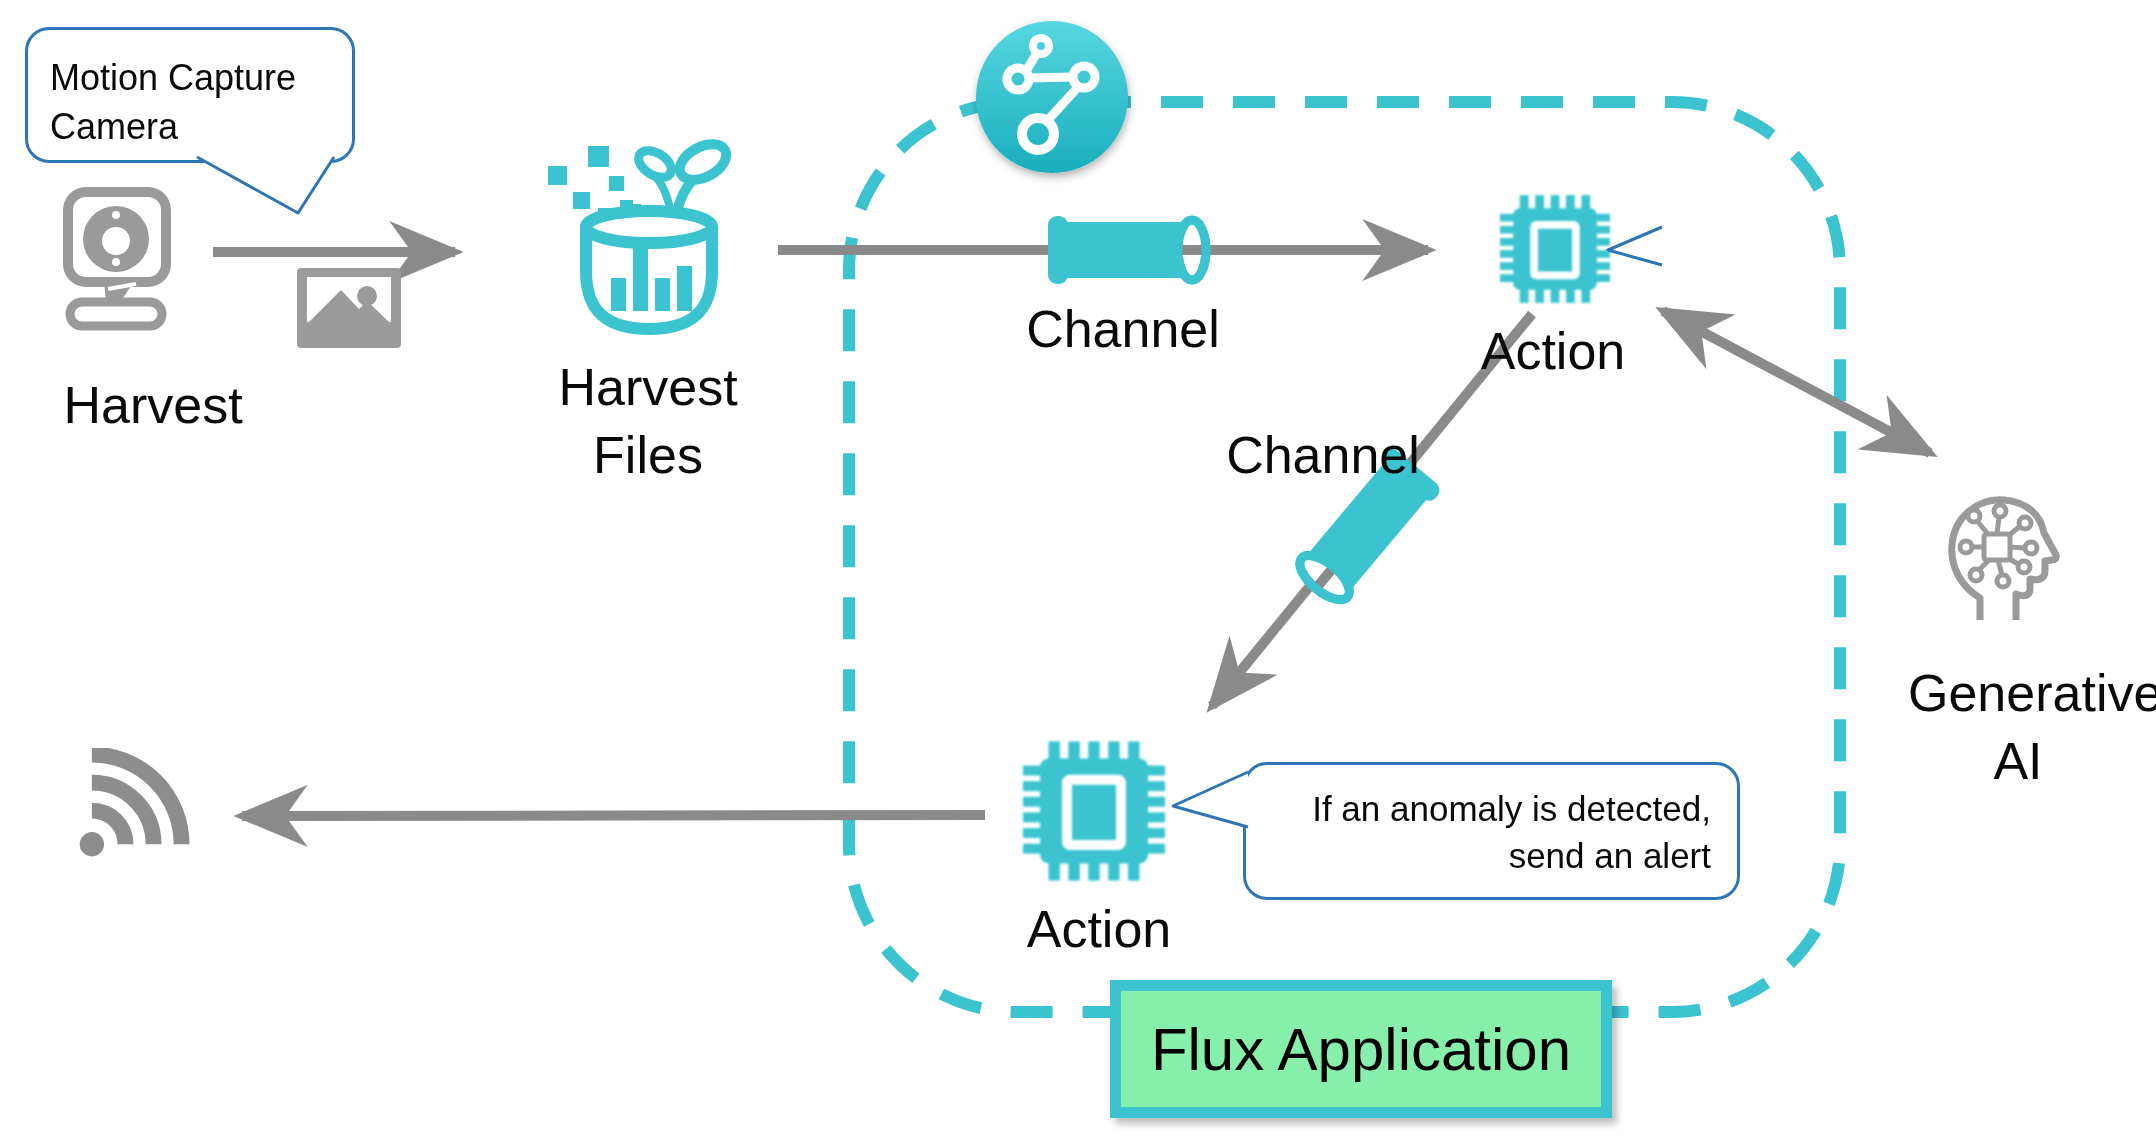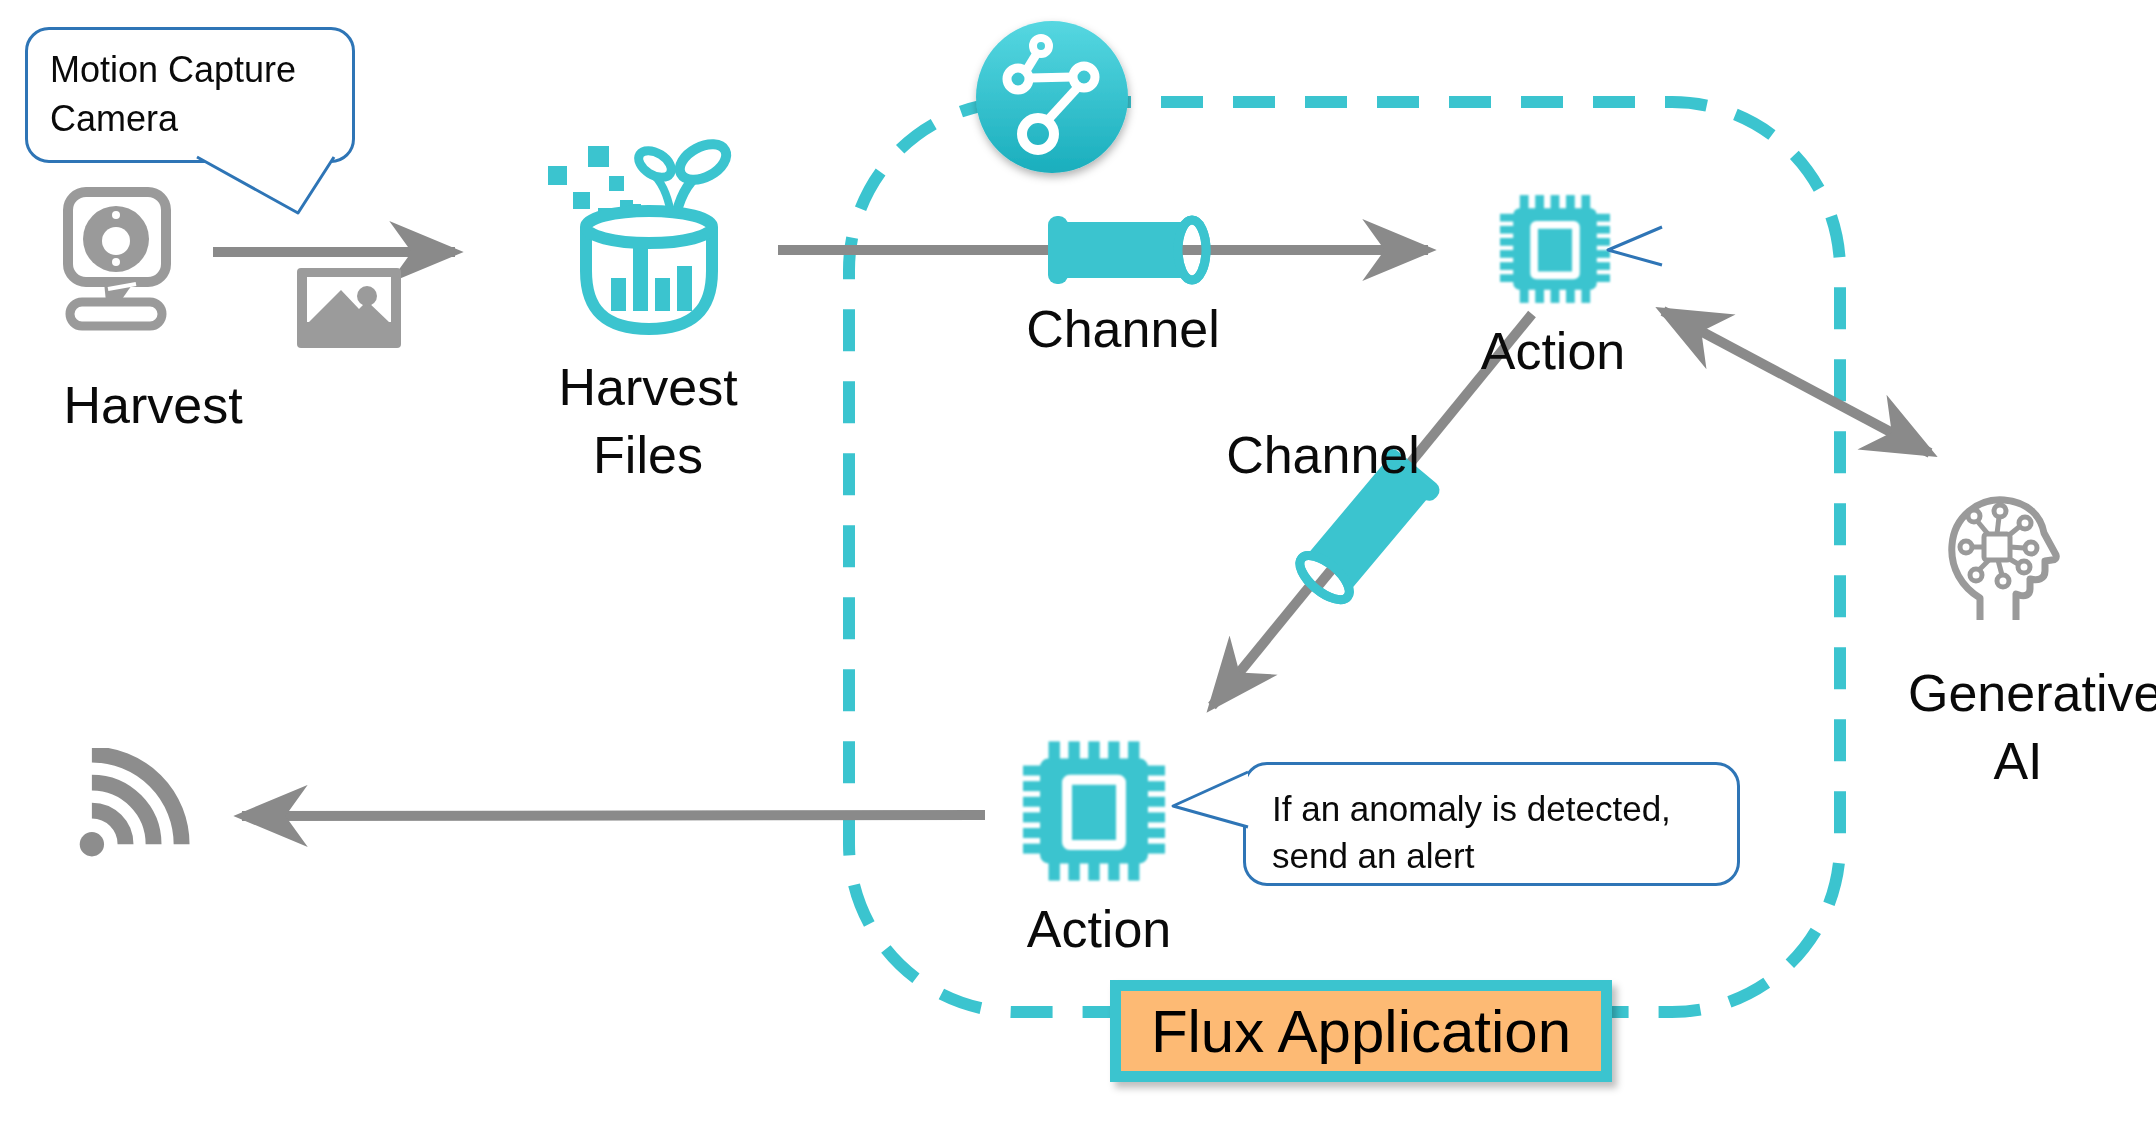--- a/index.html
+++ b/index.html
@@ -15,26 +15,26 @@
   svg.base{z-index:0;}
   svg.tails{z-index:3;pointer-events:none;}
   .abs{position:absolute;}
   .node-icon{z-index:1;}
   .node-label{z-index:1;text-align:center;font-size:52px;line-height:1.3;color:var(--text-black);}
   .bubble{
     z-index:2;background:#fff;border:3px solid var(--callout-border);
     border-radius:24px;color:var(--text-black);
   }
   .bubble-text{display:block;}
-  .bubble.b1{left:25px;top:27px;width:330px;height:136px;padding:16px 22px;font-size:36px;line-height:1.35;}
+  .bubble.b1{left:25px;top:27px;width:330px;height:136px;padding:24px 22px;font-size:36px;line-height:1.35;}
   .bubble.b2{left:1657px;top:142px;width:326px;height:136px;padding:12px 24px;font-size:32px;line-height:1.35;}
-  .bubble.b3{left:1243px;top:762px;width:497px;height:124px;padding:20px 26px;font-size:35px;line-height:1.35;}
+  .bubble.b3{left:1243px;top:762px;width:497px;height:138px;padding:20px 26px;font-size:35px;line-height:1.35;text-align:right;}
   .flux-box{
-    z-index:2;left:1110px;top:980px;width:502px;height:102px;
-    background:#fdba74;border:11px solid var(--teal);
+    z-index:2;left:1110px;top:980px;width:502px;height:138px;
+    background:#86efac;border:11px solid var(--teal);
     display:flex;align-items:center;justify-content:center;
     font-size:60px;color:#000;
     box-shadow:5px 6px 7px rgba(0,0,0,0.25);
   }
   .chip-blur{filter:blur(1px);}
 </style>
 </head>
 <body>
 
 <div class="canvas">

